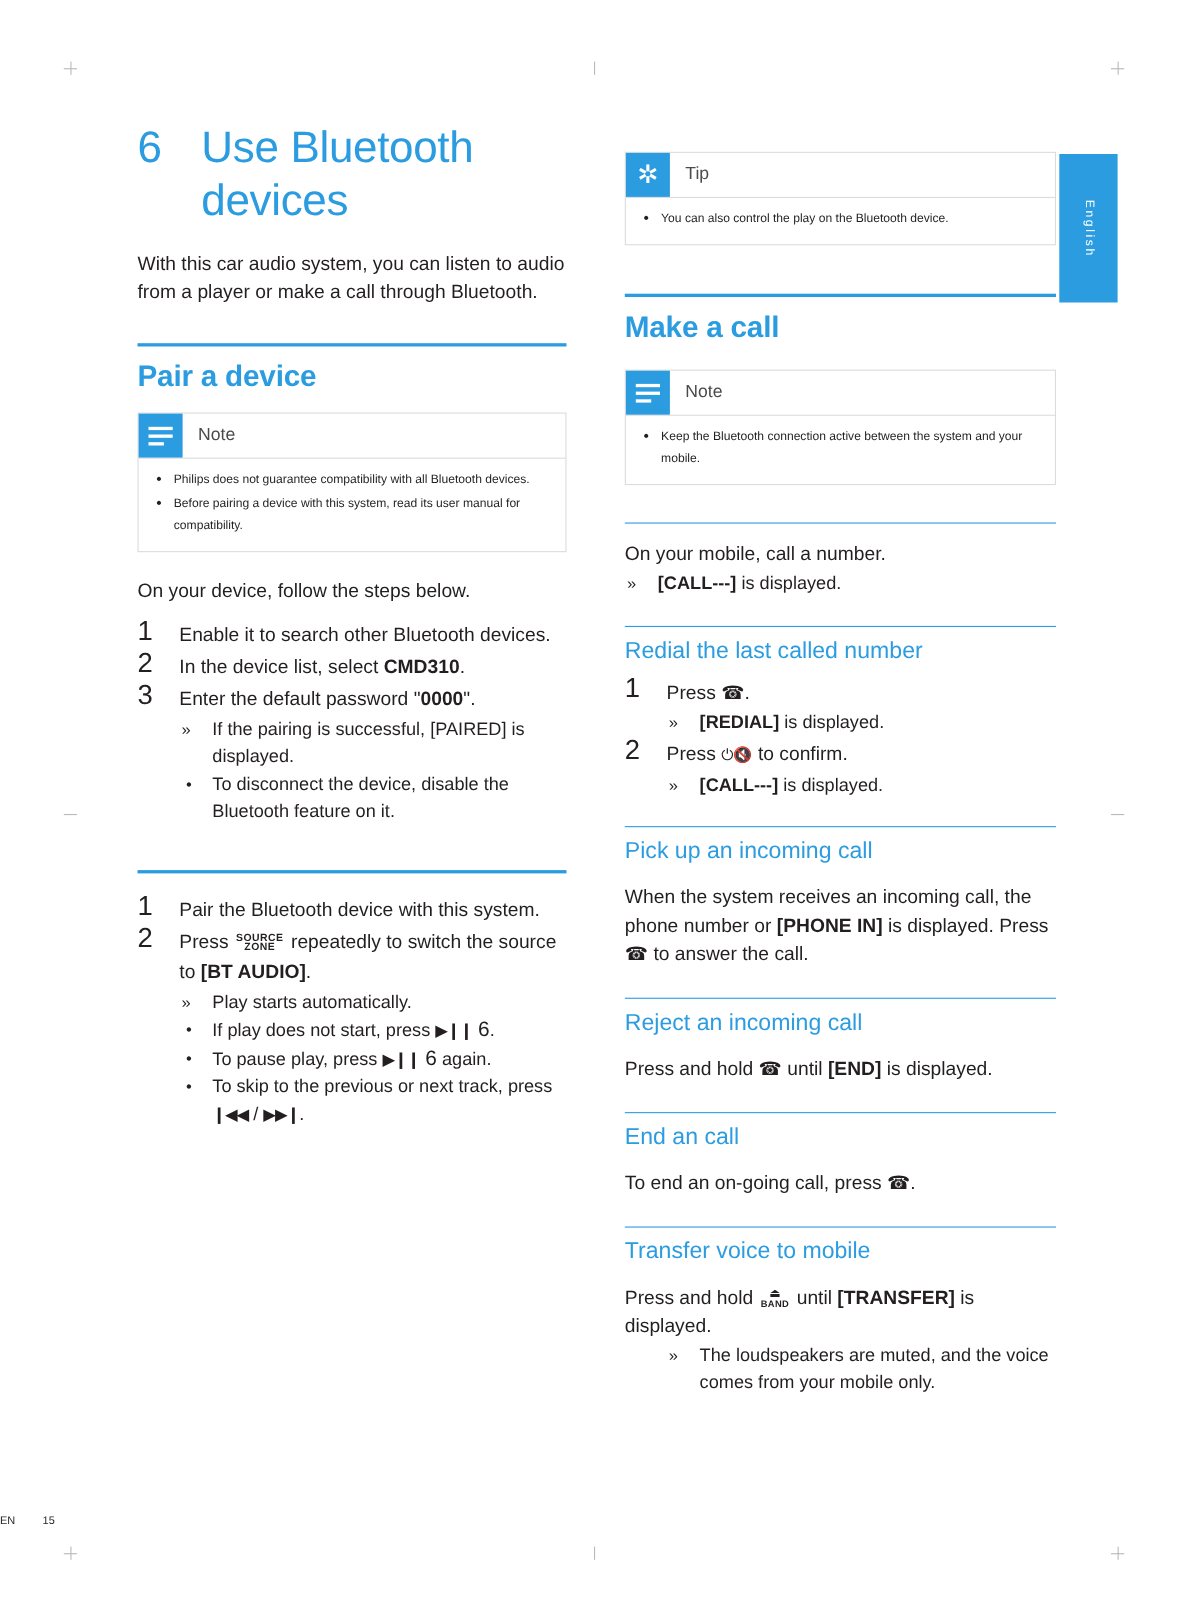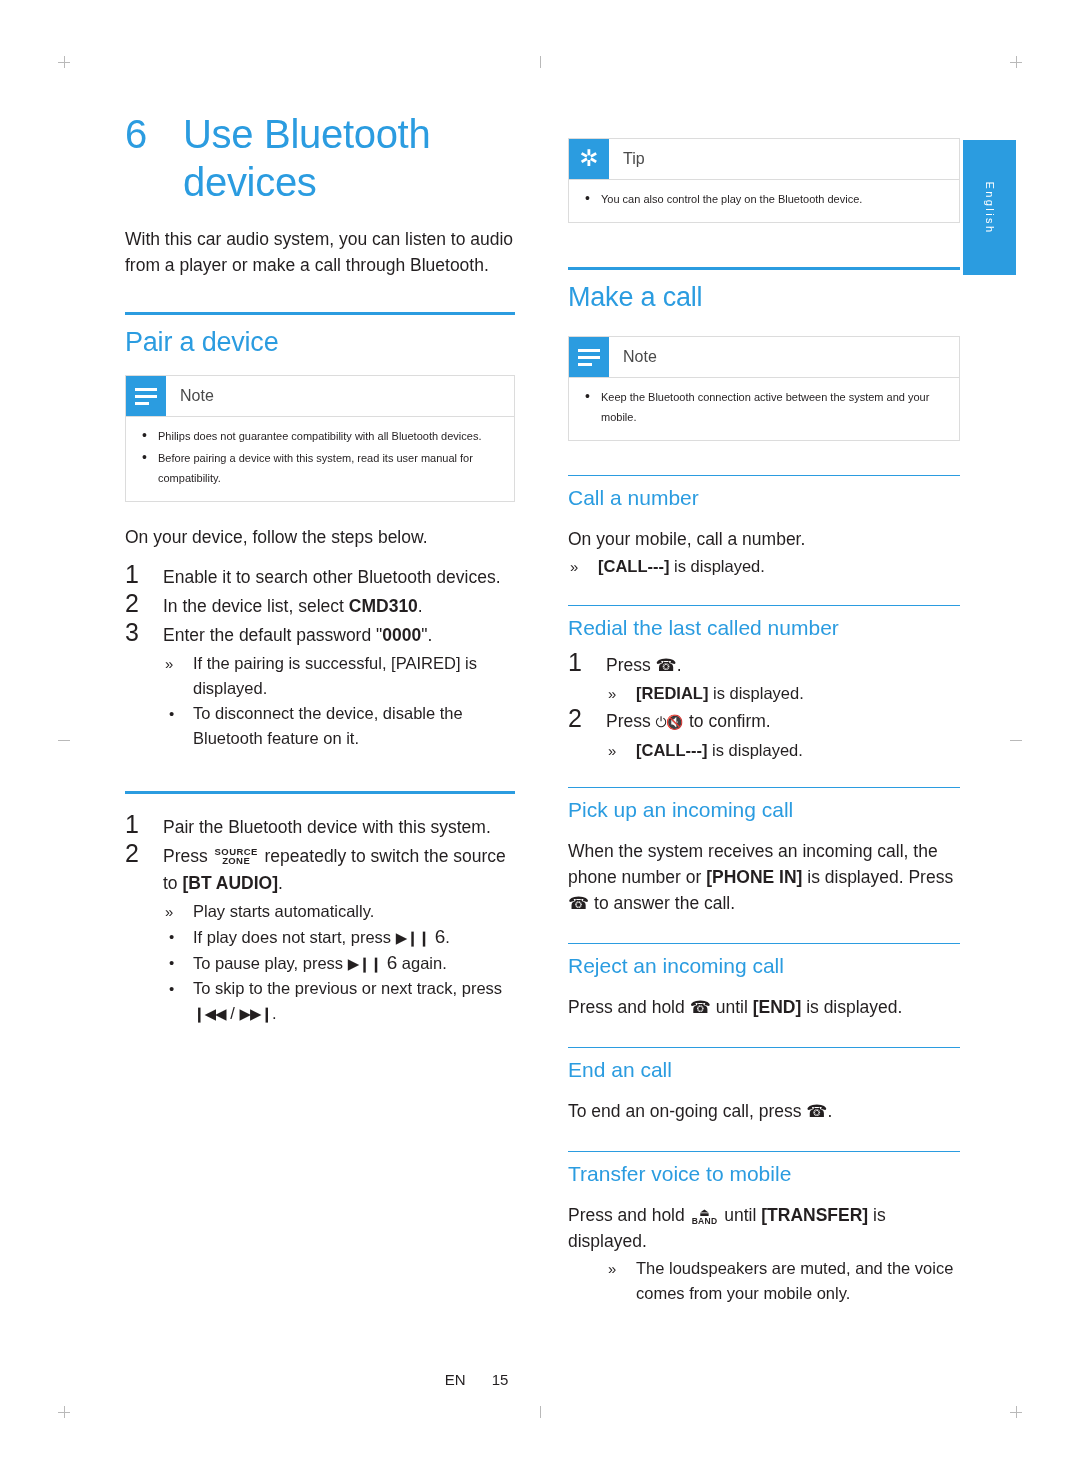--- a/index.html
+++ b/index.html
@@ -41,21 +41,21 @@
     display:flex;
   }
   h1.chapter .num{width:58px;flex:none;}
   h1.chapter .txt{flex:1;}
 
   p.body{
     font-size:17.5px;line-height:26px;margin:20px 0 0 0;color:#231f20;
   }
 
   h2.sect{
-    font-size:27px;color:#2b9ce0;font-weight:400;margin:0;
+    font-size:27px;color:#2b9ce0;font-weight:700;margin:0;
     line-height:34px;letter-spacing:-0.2px;
   }
   .rule-thick{border-top:3px solid #2b9ce0;margin-top:34px;margin-bottom:10px;}
   .rule-thin{border-top:1px solid #2b9ce0;margin-top:26px;margin-bottom:8px;}
 
   h3.sub{
     font-size:21px;color:#2b9ce0;font-weight:400;margin:0;line-height:28px;
   }
 
   
@@ -118,22 +118,22 @@
     display:inline-block;vertical-align:-3px;text-align:center;line-height:9px;margin:0 2px;
   }
   .btn-band .ar{display:block;font-size:11px;line-height:9px;}
   .btn-band b{display:block;font-size:8.5px;font-weight:bold;letter-spacing:0.3px;}
 
   .phone{font-size:17px;}
   .pwr{font-size:14px;letter-spacing:0px;}
 
   .footer{
     position:absolute;left:0;right:0;bottom:86px;
-    text-align:center;padding-right:127px;
-    font-size:15px;color:#231f20;
+    text-align:left;padding-right:127px;
+    font-size:10px;color:#231f20;
   }
   .footer .pg{margin-left:22px;}
 </style>
 </head>
 <body>
 
 <div class="page">
 
   <div class="crop h" style="left:58px;top:62px;"></div>
   <div class="crop v" style="left:64px;top:56px;"></div>
@@ -277,21 +277,20 @@
         <div class="ttl">Note</div>
       </div>
       <div class="bd">
         <ul>
           <li>Keep the Bluetooth connection active between the system and your mobile.</li>
         </ul>
       </div>
     </div>
 
     <div class="rule-thin" style="margin-top:34px"></div>
-    <h3 class="sub">Call a number</h3>
     <p class="body" style="margin-top:14px">On your mobile, call a number.</p>
     <ul class="sublist" style="margin-top:2px">
       <li>
         <span class="mk">»</span>
         <span class="kb">[CALL---]</span><span> is displayed.</span>
       </li>
     </ul>
 
     <div class="rule-thin"></div>
     <h3 class="sub">Redial the last called number</h3>

